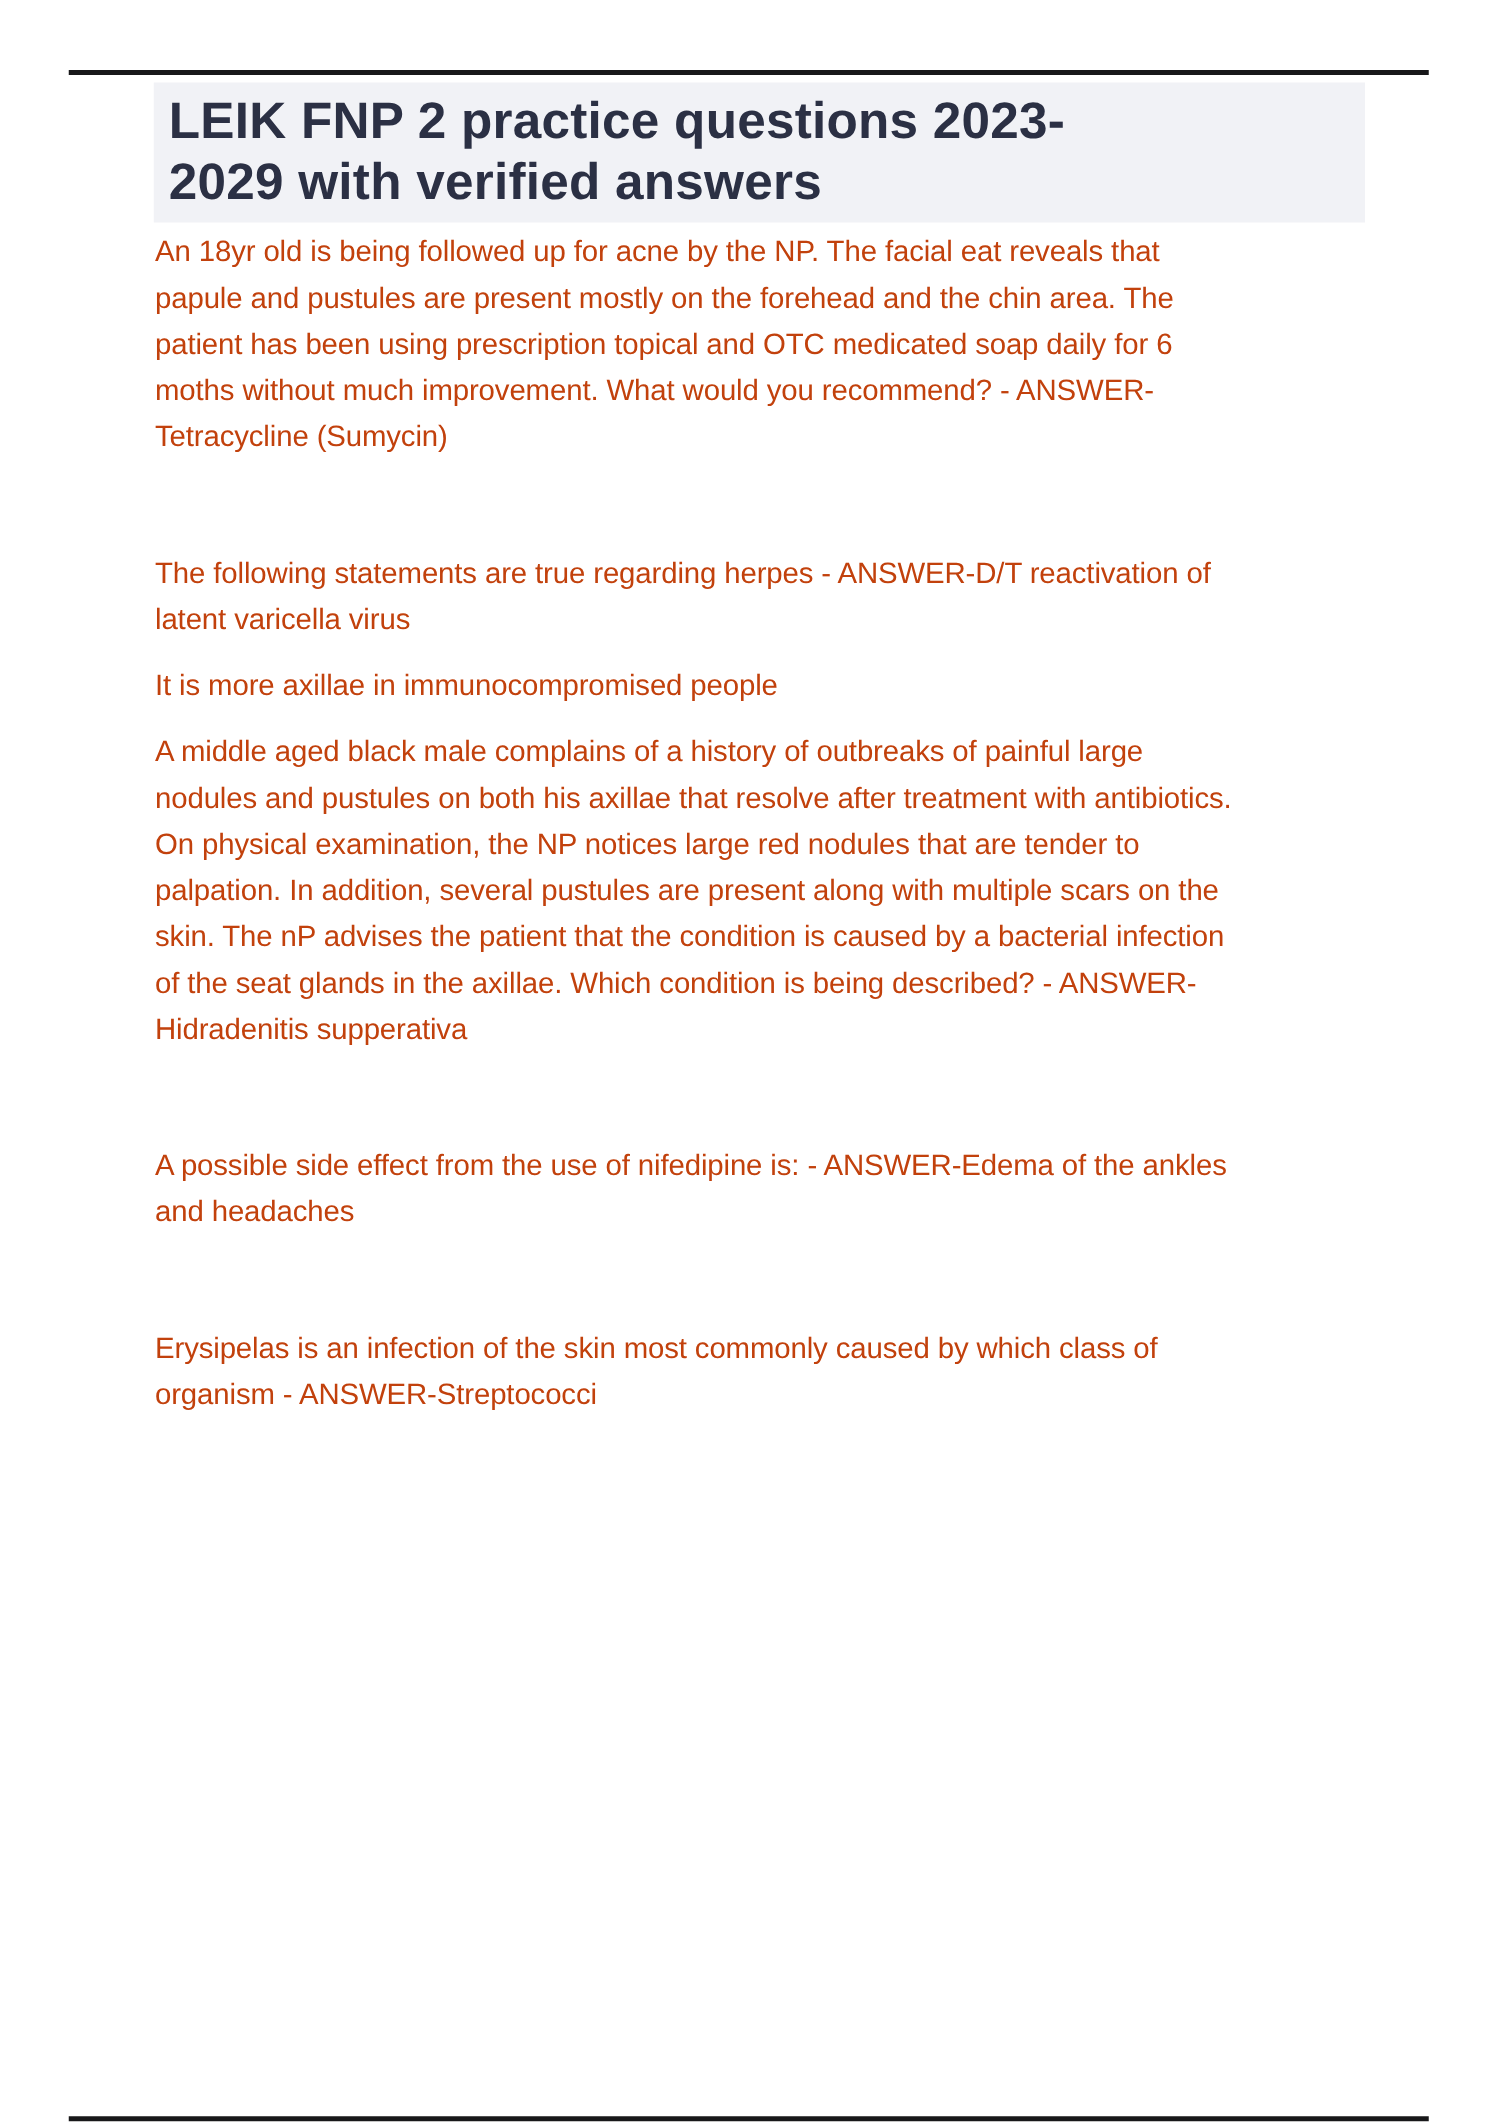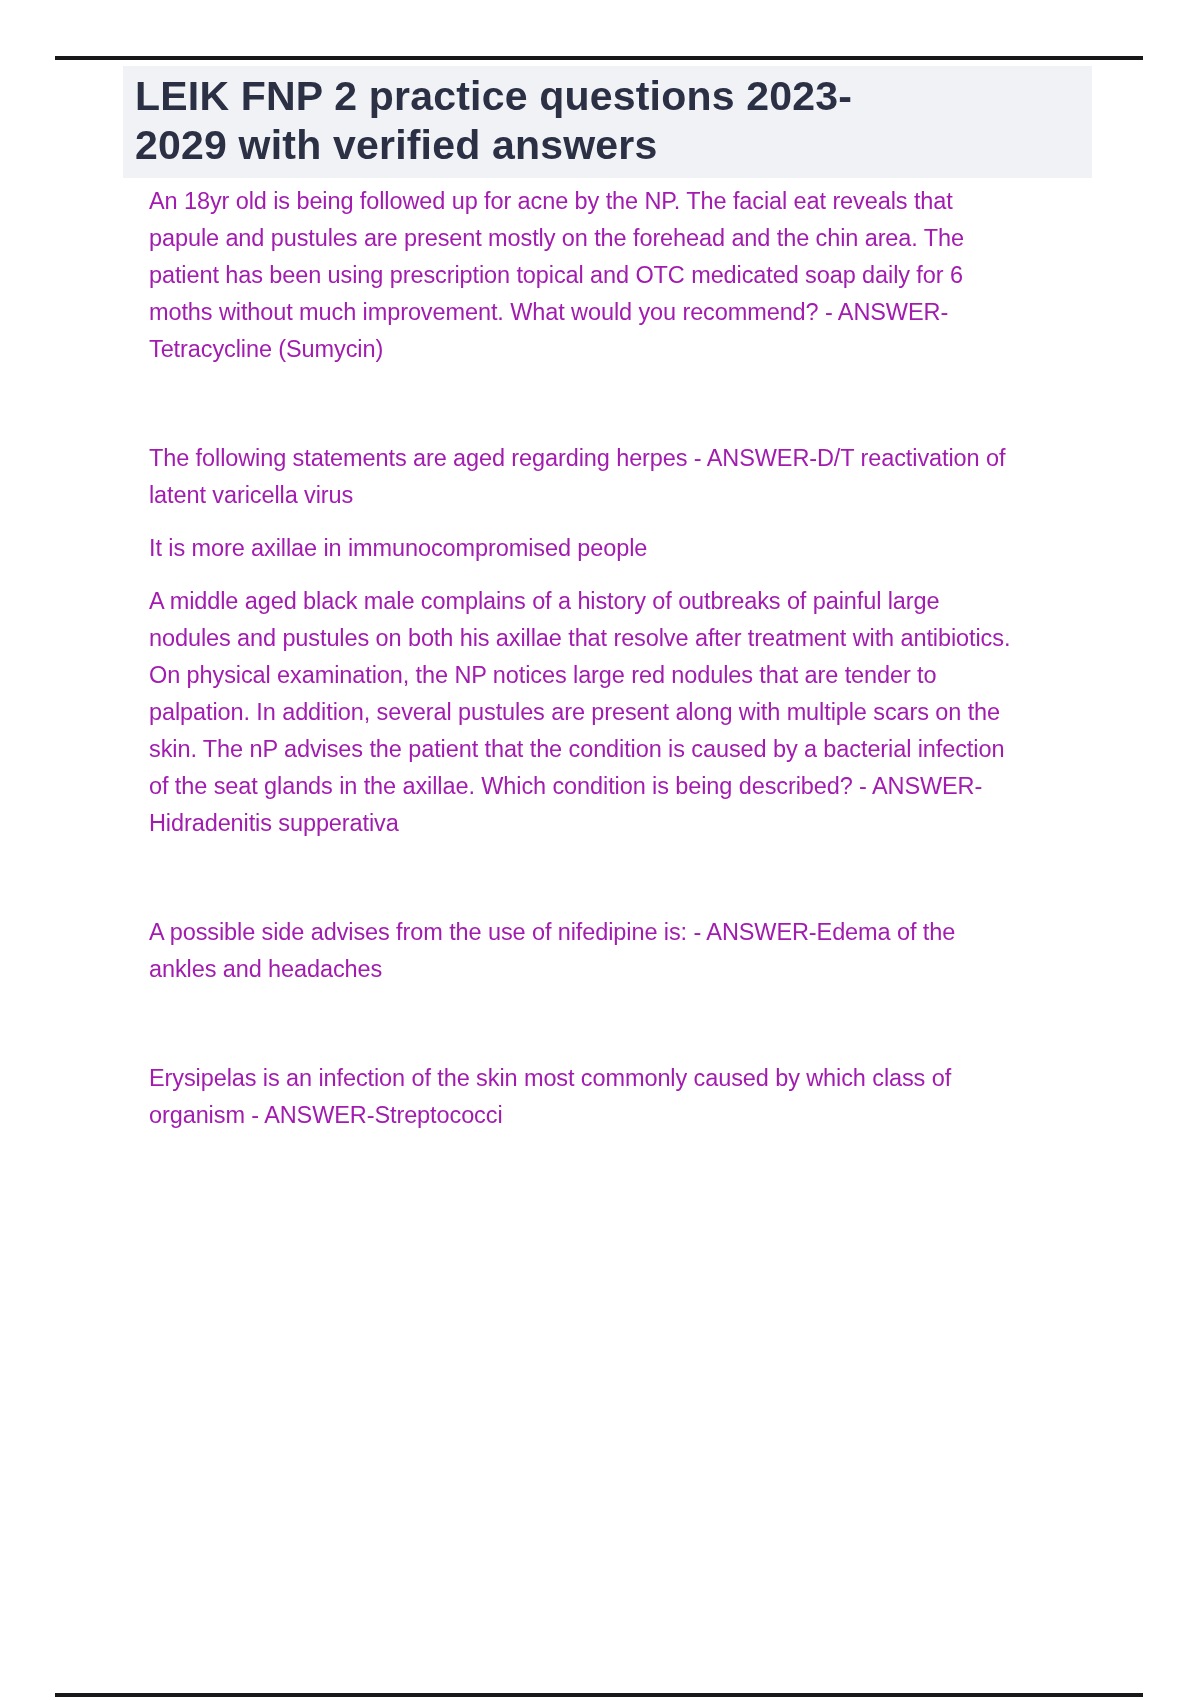--- a/index.html
+++ b/index.html
@@ -34,24 +34,24 @@
     background: #f1f2f6;
     color: #2b3044;
     font-size: 41px;
     font-weight: 700;
     line-height: 49px;
     letter-spacing: 0.2px;
   }
 
   .content {
     position: absolute;
-    left: 149px;
+    left: 124px;
     top: 183px;
     width: 870px;
-    color: #a21caf;
+    color: #c2410c;
     font-size: 23.5px;
     line-height: 37px;
     letter-spacing: -0.1px;
   }
   .para {
     margin: 0 0 16px 0;
   }
   .para.sep {
     margin-bottom: 72px;
   }
@@ -63,22 +63,22 @@
 
   <div class="rule rule-top"></div>
 
   <div class="title-block">
     <div>LEIK FNP 2 practice questions 2023-</div>
     <div>2029 with verified answers</div>
   </div>
 
   <div class="content">
     <p class="para sep">An 18yr old is being followed up for acne by the NP. The facial eat reveals that papule and pustules are present mostly on the forehead and the chin area. The patient has been using prescription topical and OTC medicated soap daily for 6 moths without much improvement. What would you recommend? - ANSWER-Tetracycline (Sumycin)</p>
-    <p class="para">The following statements are aged regarding herpes - ANSWER-D/T reactivation of latent varicella virus</p>
+    <p class="para">The following statements are true regarding herpes - ANSWER-D/T reactivation of latent varicella virus</p>
     <p class="para">It is more axillae in immunocompromised people</p>
     <p class="para sep">A middle aged black male complains of a history of outbreaks of painful large nodules and pustules on both his axillae that resolve after treatment with antibiotics. On physical examination, the NP notices large red nodules that are tender to palpation. In addition, several pustules are present along with multiple scars on the skin. The nP advises the patient that the condition is caused by a bacterial infection of the seat glands in the axillae. Which condition is being described? - ANSWER-Hidradenitis supperativa</p>
-    <p class="para sep">A possible side advises from the use of nifedipine is: - ANSWER-Edema of the ankles and headaches</p>
+    <p class="para sep">A possible side effect from the use of nifedipine is: - ANSWER-Edema of the ankles and headaches</p>
     <p class="para">Erysipelas is an infection of the skin most commonly caused by which class of organism - ANSWER-Streptococci</p>
   </div>
 
   <div class="rule rule-bottom"></div>
 
 </div>
 
 </body></html>

